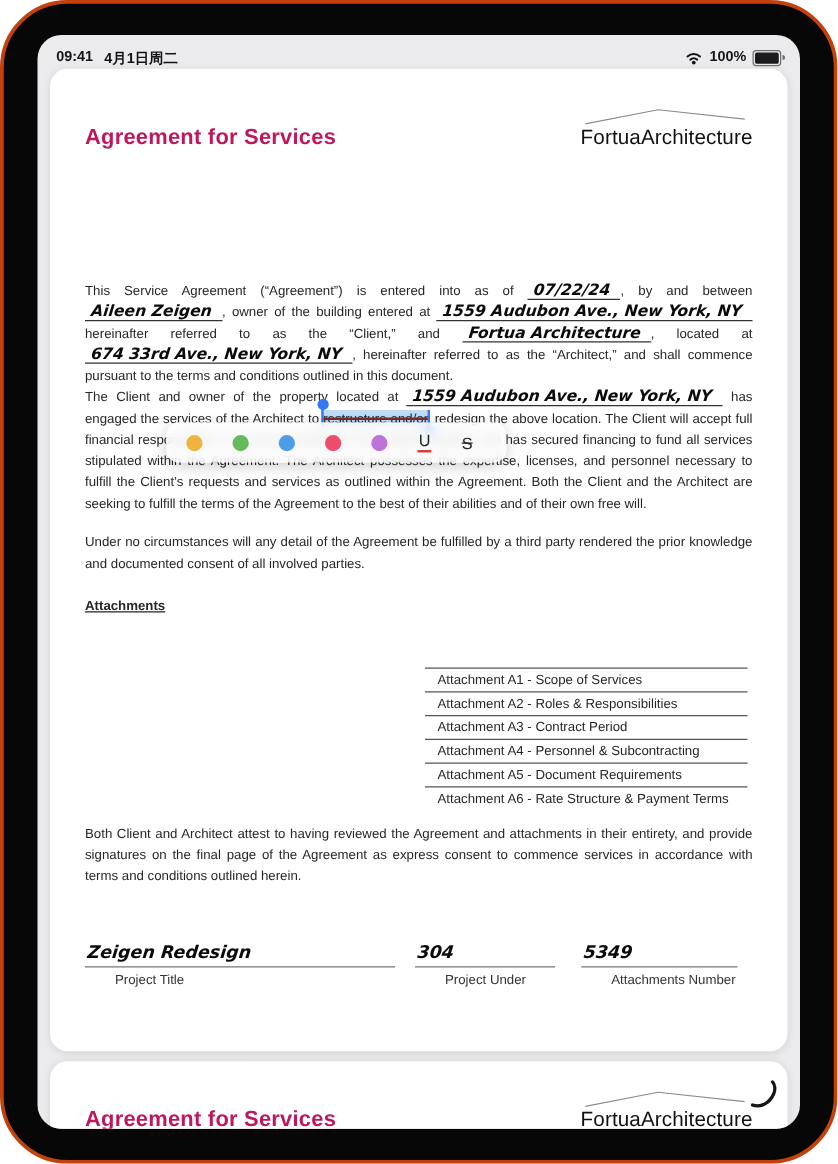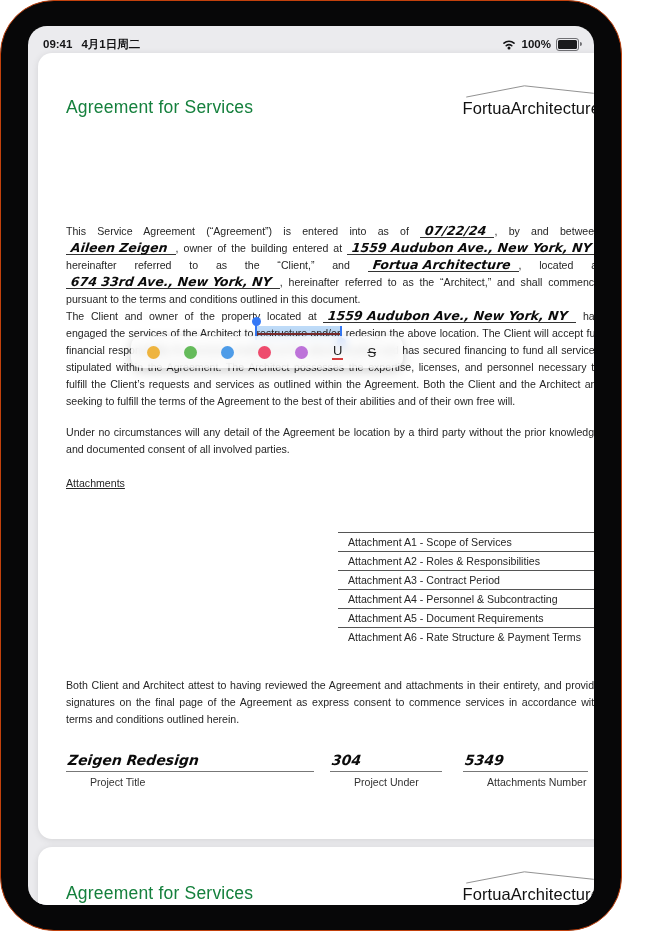--- a/index.html
+++ b/index.html
@@ -1,20 +1,20 @@
 <!DOCTYPE html>
 <html><head>
 <meta charset="utf-8">
 <style>
   html,body { margin:0; padding:0; background:#ffffff; }
   body { width:670px; height:931px; font-family:"Liberation Sans", sans-serif; }
 
   
-  .device { position:relative; width:622px; height:931px; box-sizing:border-box;
-            background:#070708; border:1px solid #c2410c; border-radius:54px; }
+  .device { position:relative; width:670px; height:931px; box-sizing:border-box;
+            background:#070708; border:3px solid #c2410c; border-radius:54px; }
   .screen { position:absolute; left:27px; top:25px; right:27px; bottom:25px;
             background:#ebebee; border-radius:19px; overflow:hidden; }
 
   
   .status-bar { position:absolute; top:0; left:0; right:0; height:28px; box-sizing:border-box;
                 display:flex; justify-content:space-between; align-items:center;
                 padding:8px 15px 0; font-size:11.5px; font-weight:700; color:#141416; }
   .sb-left { display:flex; align-items:center; gap:9px; }
   .sb-right { display:flex; align-items:center; gap:5px; }
   .wifi svg { display:block; }
@@ -26,29 +26,29 @@
              background:#6f6f73; border-radius:0 2px 2px 0; }
 
   
   .page { position:absolute; left:10px; width:590px; background:#ffffff;
           border-radius:14px; box-shadow:0 1px 7px rgba(0,0,0,0.10); }
   .page1 { top:27px; height:786px; }
   .page2 { top:821px; height:110px; }
 
   .page-header { position:absolute; top:30px; left:28px; right:28px;
                  display:flex; justify-content:space-between; align-items:flex-end; }
-  .doc-title { font-size:17.5px; font-weight:400; letter-spacing:0.2px; color:#15803d; }
+  .doc-title { font-size:17.5px; font-weight:700; letter-spacing:0.2px; color:#be185d; }
   .brand { text-align:right; }
   .roof { display:block; width:140px; height:15px; margin-left:auto; }
   .roof polyline { fill:none; stroke:#8b8b8b; stroke-width:1; }
   .brand-text { font-size:16.5px; font-weight:500; color:#111; letter-spacing:0.1px; margin-top:1px; }
 
   .body { position:absolute; left:28px; right:28px; margin:0;
           font-size:10.6px; line-height:17px; color:#262626; text-align:justify; }
-  .p1 { top:170px; } .p2 { top:255px; } .p3 { top:371px; } .p4 { top:604px;margin-top:20px; }
+  .p1 { top:170px; } .p2 { top:255px; } .p3 { top:371px; } .p4 { top:604px; }
 
   
   .hand { display:inline-block; border-bottom:1.2px solid #333; padding:0 8px 0 5px;
           line-height:11px; }
   .hi, .hand-lg { font-family:"DejaVu Sans", sans-serif; font-style:italic; font-weight:700;
           color:#0b0b0b; }
   .hi { display:inline-block; font-size:12.5px; transform:skewX(-6deg); }
   .hand-lg { display:inline-block; font-size:14px; transform:skewX(-6deg); }
 
   
@@ -71,21 +71,21 @@
                   background:rgba(253,253,253,0.75);
                   backdrop-filter:blur(5px); -webkit-backdrop-filter:blur(5px);
                   box-shadow:0 3px 12px rgba(0,0,0,0.20); }
   .dot { width:13px; height:13px; border-radius:50%; }
   .u-btn { font-size:13px; font-weight:500; color:#222; line-height:14px;
            border-bottom:2px solid #d63c3c; padding:0 1px; }
   .s-btn { font-size:13px; font-weight:500; color:#222; text-decoration:line-through; }
 
   
   .attach-heading { position:absolute; top:424px; left:28px; font-size:10.6px;
-                    color:#262626; text-decoration:underline; }
+                    color:#262626; text-decoration:underline;font-weight:bold; }
   .attach-intro { top:442px; text-align:left; }
   .attach-table { position:absolute; top:479px; left:300px; width:258px; }
   .attach-row { border-top:1px solid #555; font-size:10.6px; color:#262626;
                 padding:3px 0 3px 10px; height:12px; line-height:12.5px; }
 
   
   .field { position:absolute; top:694px; }
   .f1 { left:28px; width:248px; } .f2 { left:292px; width:112px; } .f3 { left:425px; width:125px; }
   .field-value { border-bottom:1px solid #777; padding:0 0 3px 2px; height:21px;
                  display:flex; align-items:flex-end; }
@@ -155,21 +155,21 @@
       <div class="anno-toolbar">
         <span class="dot" style="background-color: rgb(238, 180, 63);"></span>
         <span class="dot" style="background-color: rgb(101, 187, 91);"></span>
         <span class="dot" style="background-color: rgb(78, 156, 232);"></span>
         <span class="dot" style="background-color: rgb(238, 75, 109);"></span>
         <span class="dot" style="background-color: rgb(189, 115, 217);"></span>
         <span class="u-btn" style="border-bottom-color: rgb(214, 60, 60);">U</span>
         <span class="s-btn">S</span>
       </div>
 
-      <p class="body p3">Under no circumstances will any detail of the Agreement be location by a third party without the prior knowledge and documented consent of all involved parties.</p>
+      <p class="body p3">Under no circumstances will any detail of the Agreement be fulfilled by a third party rendered the prior knowledge and documented consent of all involved parties.</p>
 
       <div class="attach-heading">Attachments</div>
 
       <div class="attach-table">
         <div class="attach-row">Attachment A1 - Scope of Services</div>
         <div class="attach-row">Attachment A2 - Roles &amp; Responsibilities</div>
         <div class="attach-row">Attachment A3 - Contract Period</div>
         <div class="attach-row">Attachment A4 - Personnel &amp; Subcontracting</div>
         <div class="attach-row">Attachment A5 - Document Requirements</div>
         <div class="attach-row">Attachment A6 - Rate Structure &amp; Payment Terms</div>

